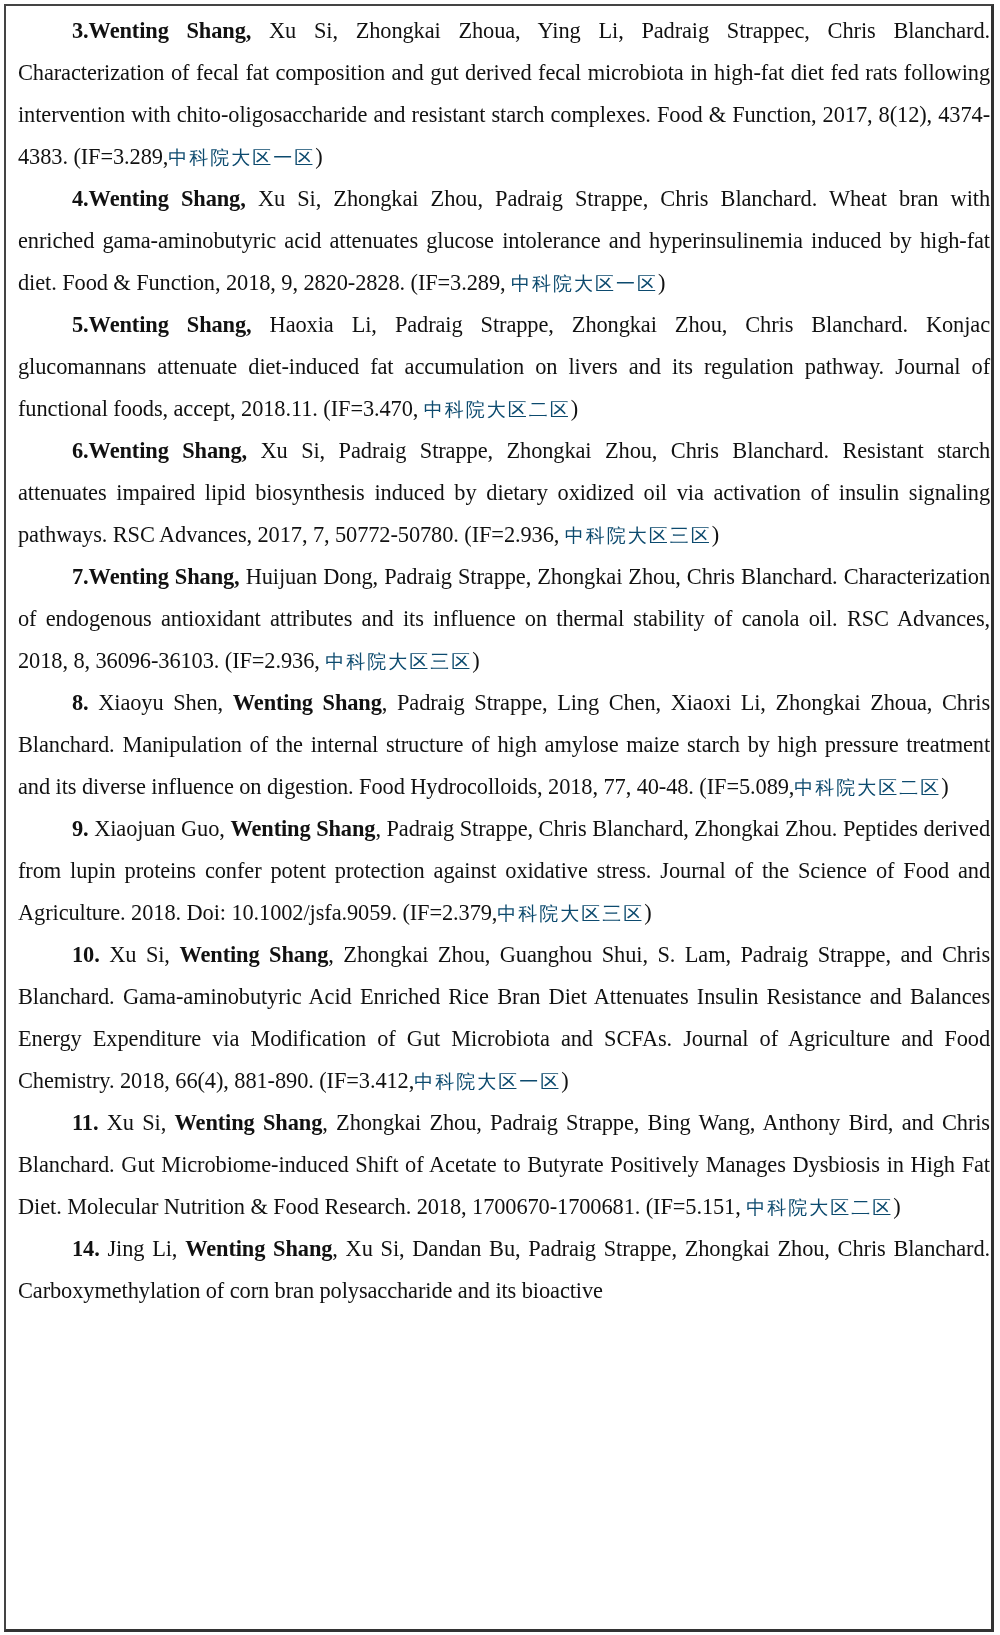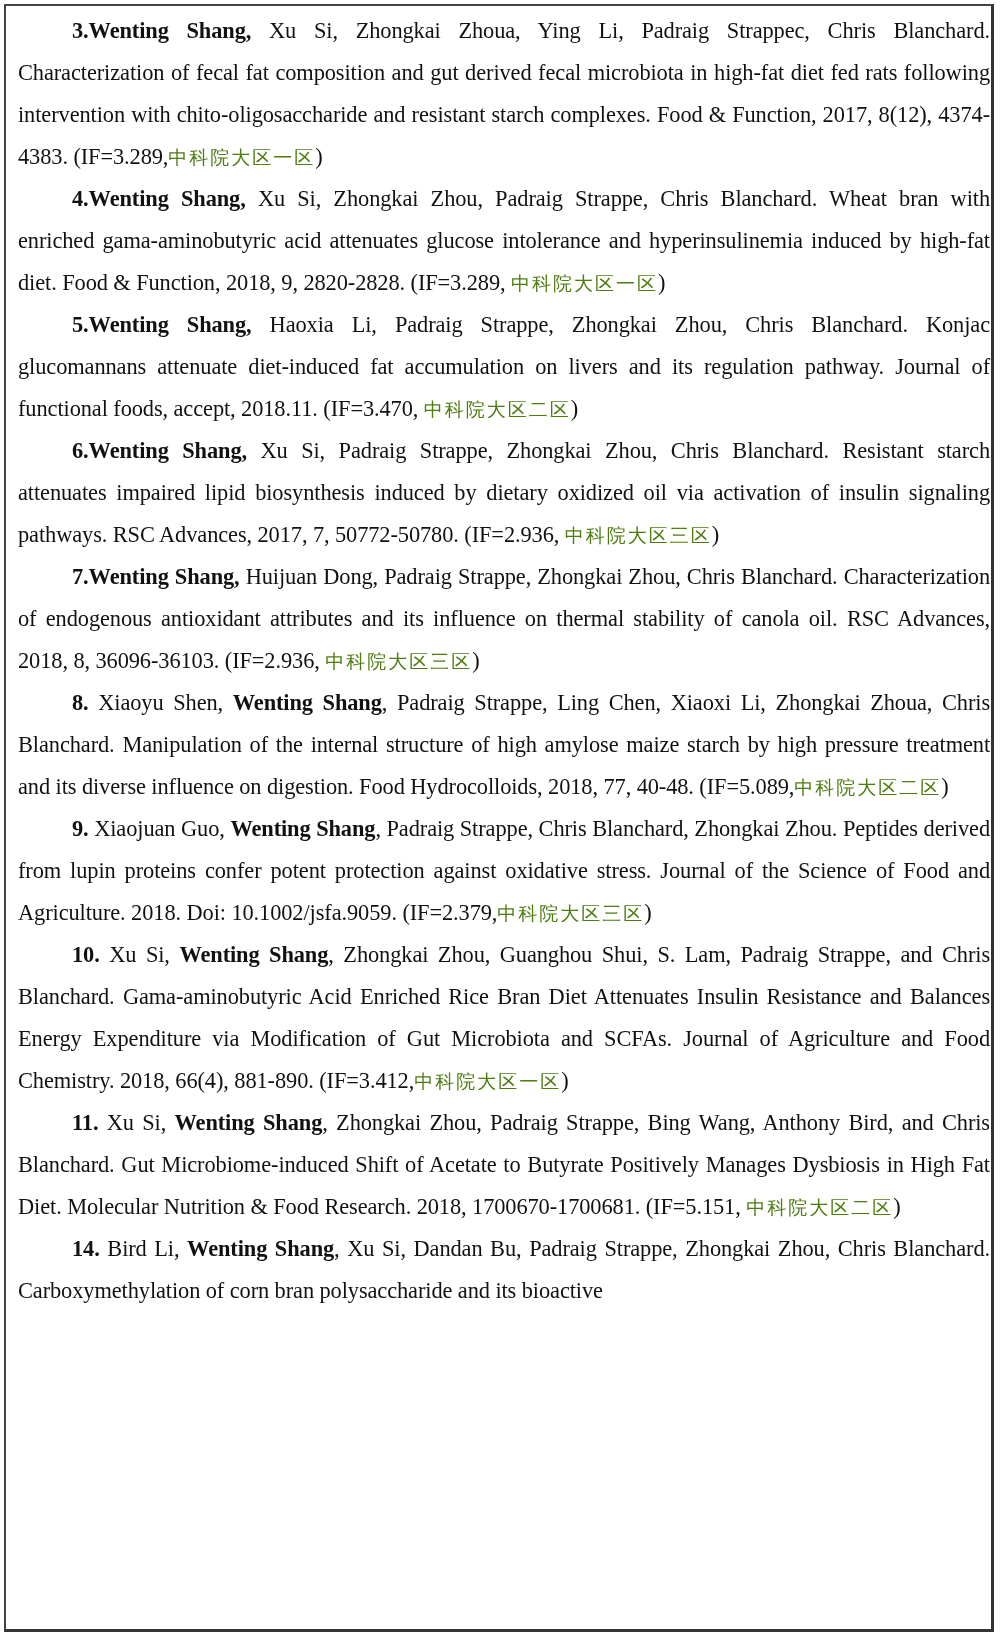--- a/index.html
+++ b/index.html
@@ -46,32 +46,32 @@
       text-align: justify;
       text-align-last: left;
     }
     .ref-num, .ref-bold {
       font-weight: bold;
     }
     .cjk {
       font-family: "DejaVu Sans", sans-serif;
       font-size: 19px;
       letter-spacing: 2px;
-      color: #4d7c0f;
+      color: #0c4a6e;
     }
   </style>
 </head>
 <body>
 
 <div class="page-frame">
   <div class="content" id="ref-list">
   <p class="ref"><span class="ref-num">3.</span><span></span><span class="ref-bold">Wenting Shang,</span><span> Xu Si, Zhongkai Zhoua, Ying Li, Padraig Strappec, Chris Blanchard.</span><span> Characterization of fecal fat composition and gut derived fecal microbiota in high-fat diet fed rats following intervention with chito-oligosaccharide and resistant starch complexes.</span><span> Food &amp; Function, 2017, 8(12), 4374-4383. (IF=3.289,</span><span class="cjk">中科院大区一区</span><span>)</span></p>
       <p class="ref"><span class="ref-num">4.</span><span></span><span class="ref-bold">Wenting Shang,</span><span> Xu Si, Zhongkai Zhou, Padraig Strappe, Chris Blanchard.</span><span> Wheat bran with enriched gama-aminobutyric acid attenuates glucose intolerance and hyperinsulinemia induced by high-fat diet.</span><span> Food &amp; Function, 2018, 9, 2820-2828. (IF=3.289, </span><span class="cjk">中科院大区一区</span><span>)</span></p>
       <p class="ref"><span class="ref-num">5.</span><span></span><span class="ref-bold">Wenting Shang,</span><span> Haoxia Li, Padraig Strappe, Zhongkai Zhou, Chris Blanchard.</span><span> Konjac glucomannans attenuate diet-induced fat accumulation on livers and its regulation pathway.</span><span> Journal of functional foods, accept, 2018.11. (IF=3.470, </span><span class="cjk">中科院大区二区</span><span>)</span></p>
       <p class="ref"><span class="ref-num">6.</span><span></span><span class="ref-bold">Wenting Shang,</span><span> Xu Si, Padraig Strappe, Zhongkai Zhou, Chris Blanchard.</span><span> Resistant starch attenuates impaired lipid biosynthesis induced by dietary oxidized oil via activation of insulin signaling pathways.</span><span> RSC Advances, 2017, 7, 50772-50780. (IF=2.936, </span><span class="cjk">中科院大区三区</span><span>)</span></p>
       <p class="ref"><span class="ref-num">7.</span><span></span><span class="ref-bold">Wenting Shang,</span><span> Huijuan Dong, Padraig Strappe, Zhongkai Zhou, Chris Blanchard.</span><span> Characterization of endogenous antioxidant attributes and its influence on thermal stability of canola oil.</span><span> RSC Advances, 2018, 8, 36096-36103. (IF=2.936, </span><span class="cjk">中科院大区三区</span><span>)</span></p>
       <p class="ref"><span class="ref-num">8.</span><span> Xiaoyu Shen, </span><span class="ref-bold">Wenting Shang</span><span>, Padraig Strappe, Ling Chen, Xiaoxi Li, Zhongkai Zhoua, Chris Blanchard.</span><span> Manipulation of the internal structure of high amylose maize starch by high pressure treatment and its diverse influence on digestion.</span><span> Food Hydrocolloids, 2018, 77, 40-48. (IF=5.089,</span><span class="cjk">中科院大区二区</span><span>)</span></p>
       <p class="ref"><span class="ref-num">9.</span><span> Xiaojuan Guo, </span><span class="ref-bold">Wenting Shang</span><span>, Padraig Strappe, Chris Blanchard, Zhongkai Zhou.</span><span> Peptides derived from lupin proteins confer potent protection against oxidative stress.</span><span> Journal of the Science of Food and Agriculture. 2018. Doi: 10.1002/jsfa.9059. (IF=2.379,</span><span class="cjk">中科院大区三区</span><span>)</span></p>
       <p class="ref"><span class="ref-num">10.</span><span> Xu Si, </span><span class="ref-bold">Wenting Shang</span><span>, Zhongkai Zhou, Guanghou Shui, S. Lam, Padraig Strappe, and Chris Blanchard.</span><span> Gama-aminobutyric Acid Enriched Rice Bran Diet Attenuates Insulin Resistance and Balances Energy Expenditure via Modification of Gut Microbiota and SCFAs.</span><span> Journal of Agriculture and Food Chemistry. 2018, 66(4), 881-890. (IF=3.412,</span><span class="cjk">中科院大区一区</span><span>)</span></p>
       <p class="ref"><span class="ref-num">11.</span><span> Xu Si, </span><span class="ref-bold">Wenting Shang</span><span>, Zhongkai Zhou, Padraig Strappe, Bing Wang, Anthony Bird, and Chris Blanchard.</span><span> Gut Microbiome-induced Shift of Acetate to Butyrate Positively Manages Dysbiosis in High Fat Diet.</span><span> Molecular Nutrition &amp; Food Research. 2018, 1700670-1700681. (IF=5.151, </span><span class="cjk">中科院大区二区</span><span>)</span></p>
-      <p class="ref"><span class="ref-num">14.</span><span> Bird Li, </span><span class="ref-bold">Wenting Shang</span><span>, Xu Si, Dandan Bu, Padraig Strappe, Zhongkai Zhou, Chris Blanchard.</span><span> Carboxymethylation of corn bran polysaccharide and its bioactive</span><span></span><span class="cjk"></span><span></span></p>
+      <p class="ref"><span class="ref-num">14.</span><span> Jing Li, </span><span class="ref-bold">Wenting Shang</span><span>, Xu Si, Dandan Bu, Padraig Strappe, Zhongkai Zhou, Chris Blanchard.</span><span> Carboxymethylation of corn bran polysaccharide and its bioactive</span><span></span><span class="cjk"></span><span></span></p>
     </div>
 </div>
 
 </body></html>

